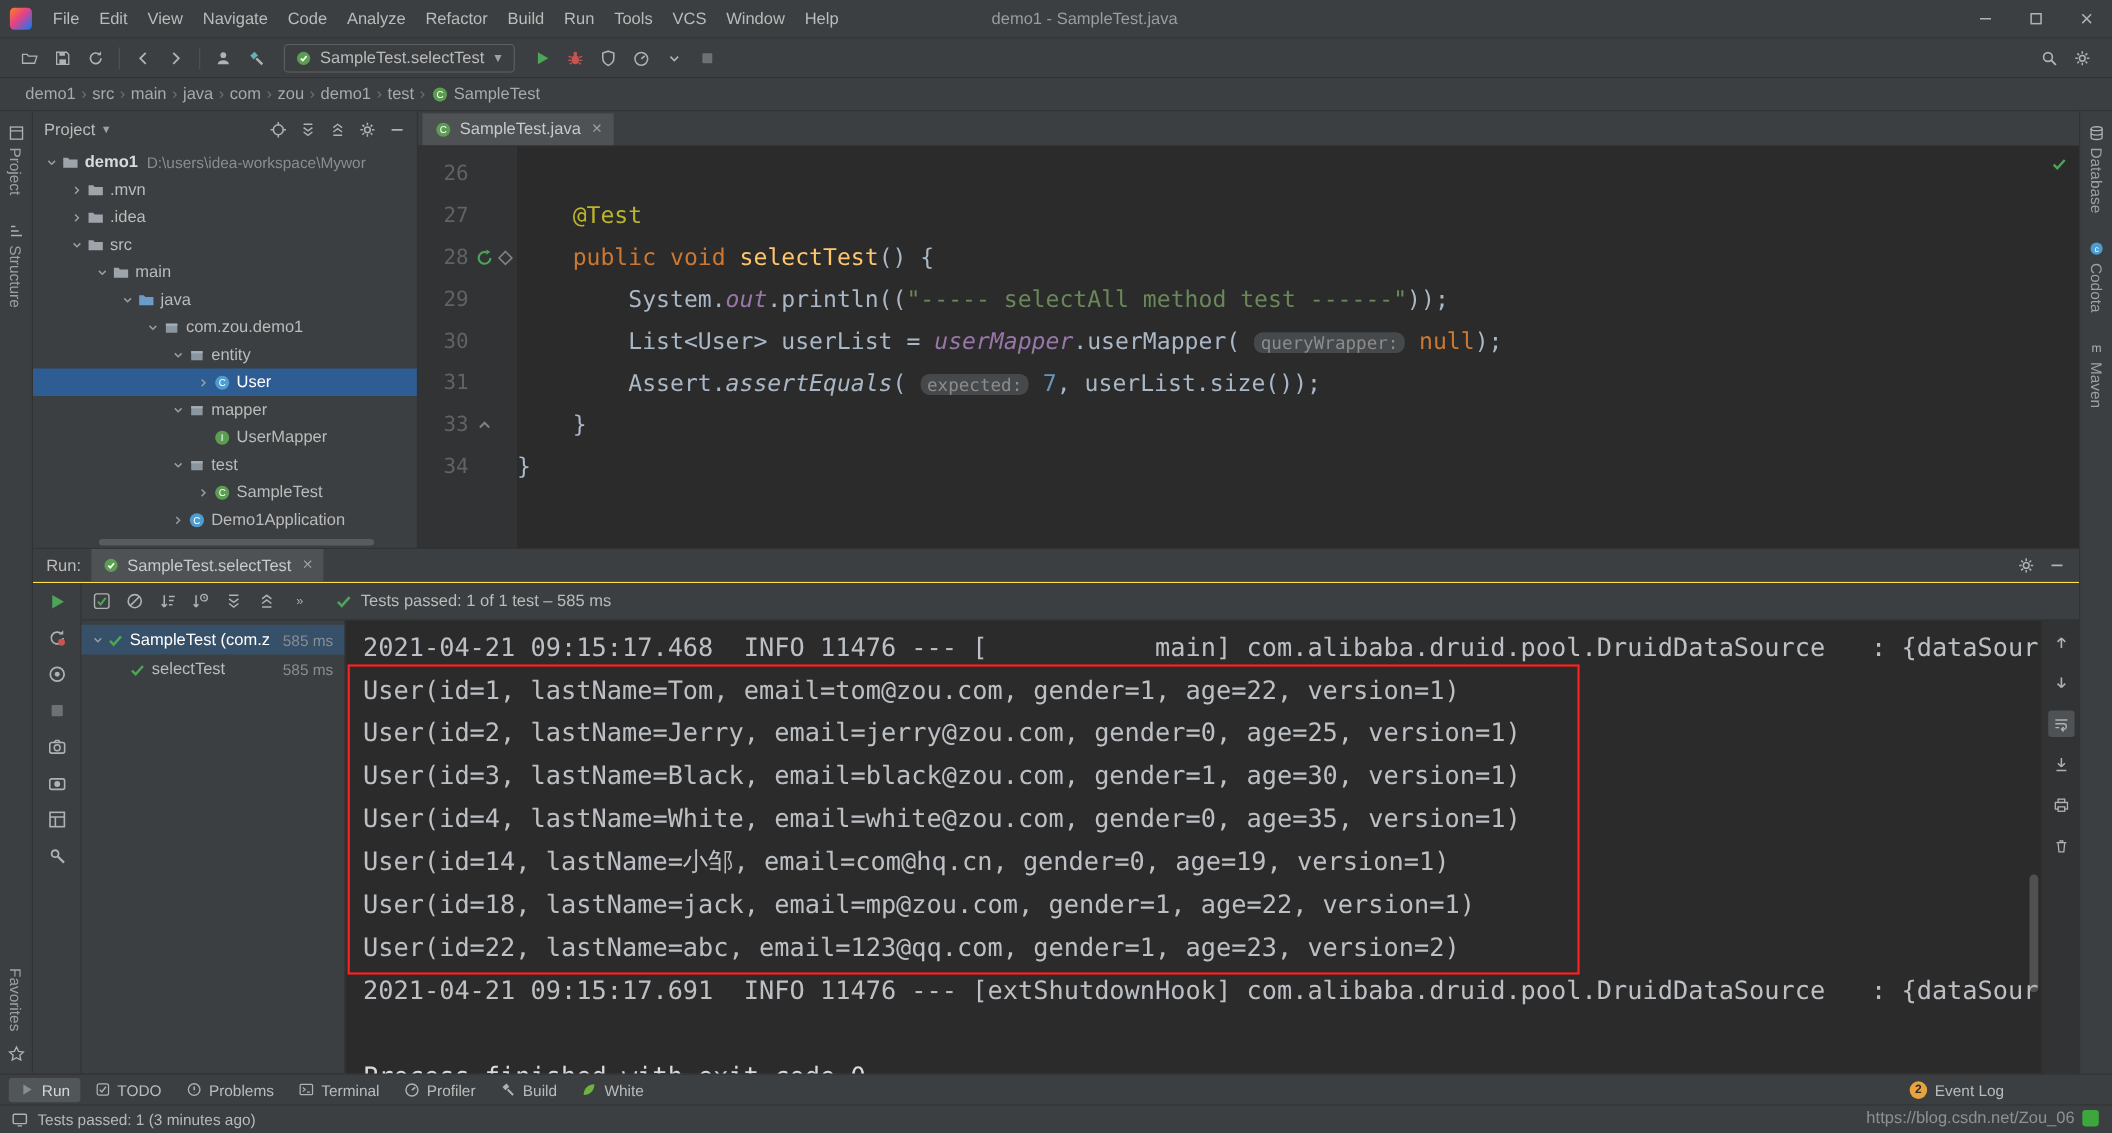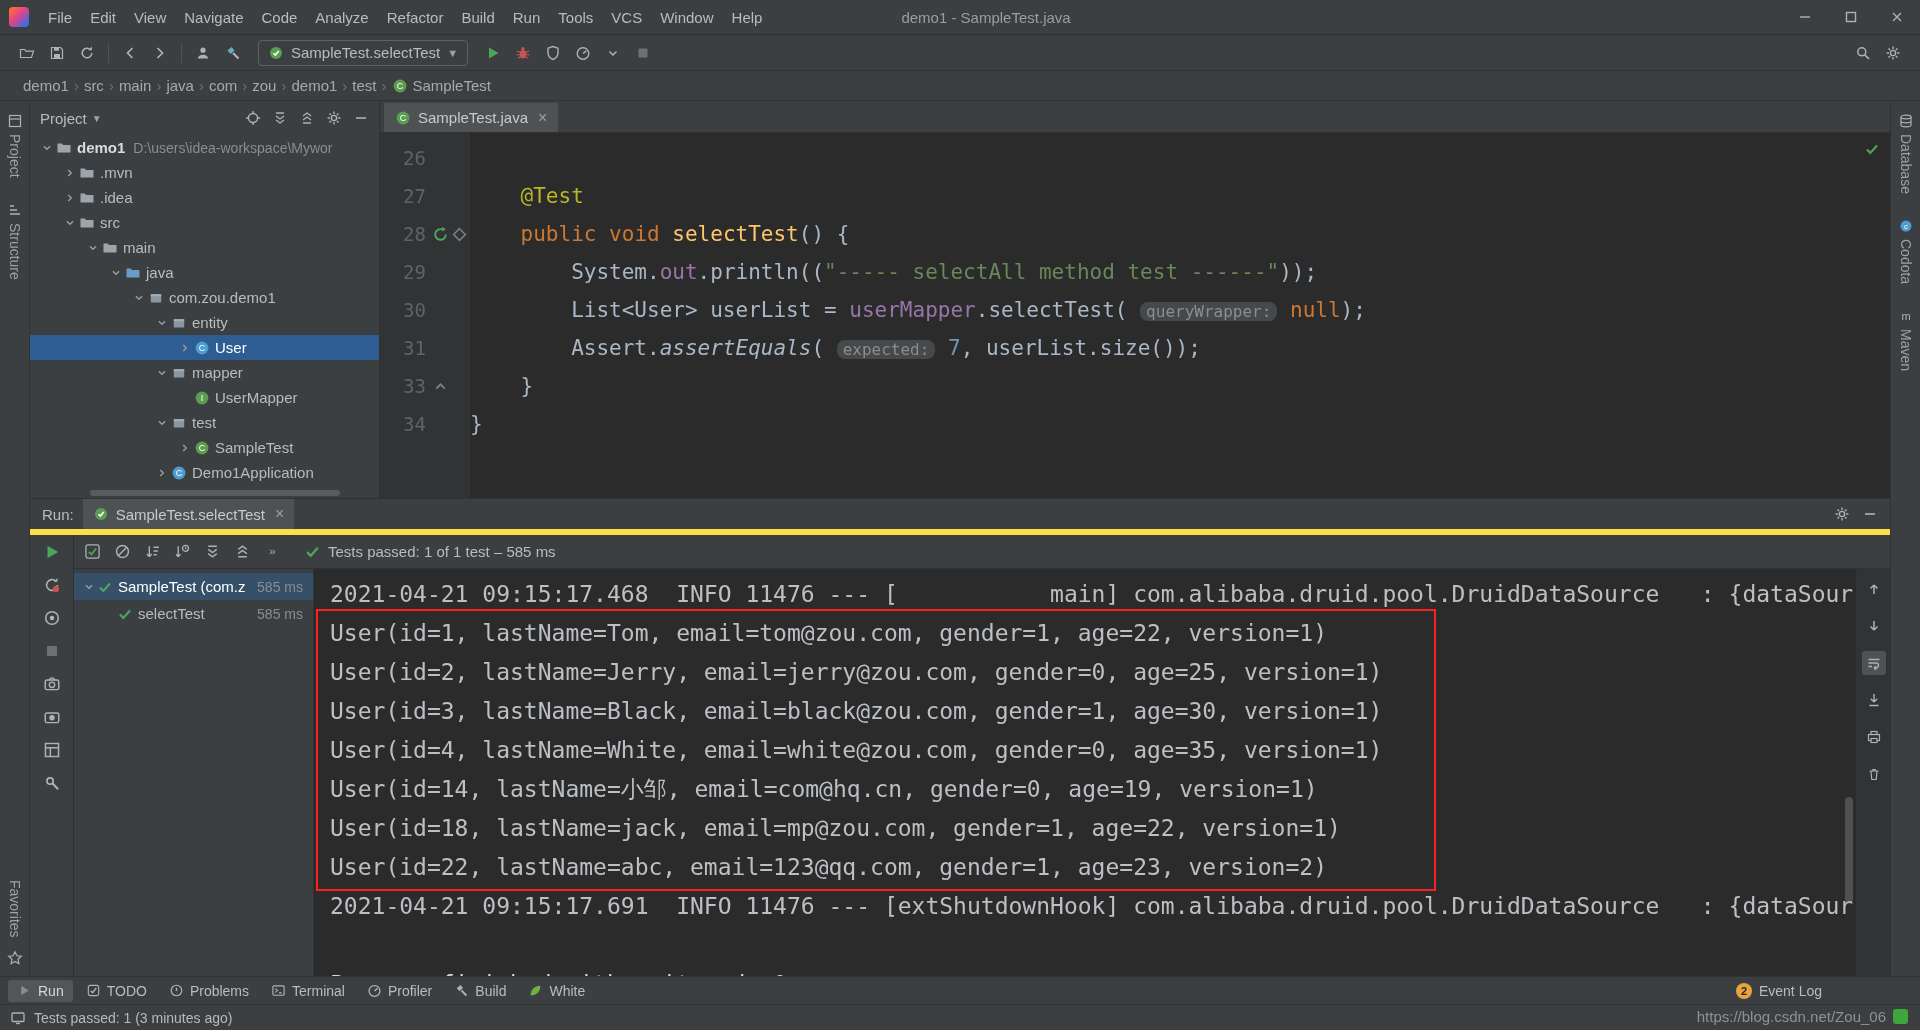--- a/index.html
+++ b/index.html
@@ -62,27 +62,27 @@
   .tab{height:29px;background:#4e5254;display:flex;align-items:center;padding:0 11px;gap:7px;font-size:15px;color:#c8cacc;margin-left:4px;}
   .tab-close{color:#9da0a2;font-size:16px;margin-left:3px;line-height:1;}
   .code{flex:1;position:relative;padding-top:6px;font-family:"DejaVu Sans Mono",monospace;font-size:21px;
     background:linear-gradient(90deg,#313335 90px,#2b2b2b 90px);}
   .code-row{height:38px;display:flex;align-items:center;}
   .lnum{width:46px;flex:0 0 46px;text-align:right;color:#606366;font-size:19px;}
   .gmark{width:44px;flex:0 0 44px;display:flex;align-items:center;gap:2px;padding-left:6px;}
   .gmark svg{width:17px;height:17px;}
   .ctext{white-space:pre;color:#a9b7c6;}
   .kw{color:#cc7832;}.ann{color:#bbb529;}.str{color:#6a8759;}.num{color:#6897bb;}
-  .fld{color:#9876aa;}.mth{color:#ffc66b;}.ita{font-style:italic;}
+  .fld{color:#9876aa;font-style:italic;}.mth{color:#ffc66b;}.ita{font-style:italic;}
   .hint{background:#45494c;color:#8c8c8c;border-radius:8px;padding:0 6px;font-size:16px;}
   .editor-ok{position:absolute;top:40px;right:10px;}
 
   
   .run-panel{flex:1;display:flex;flex-direction:column;min-height:0;background:#2b2b2b;}
-  .rp-tabs{flex:0 0 30px;background:#3c3f41;border-bottom:6px solid #fde047;display:flex;align-items:center;padding-left:12px;gap:9px;font-size:15px;}
+  .rp-tabs{flex:0 0 30px;background:#3c3f41;border-bottom:1px solid #fde047;display:flex;align-items:center;padding-left:12px;gap:9px;font-size:15px;}
   .rp-tab{height:30px;display:flex;align-items:center;gap:7px;background:#4e5254;padding:0 10px;color:#c8cacc;}
   .rp-tab-actions{margin-left:auto;display:flex;gap:12px;padding-right:12px;}
   .rp-body{flex:1;display:flex;min-height:0;}
   .rp-vtoolbar{width:44px;flex:0 0 44px;background:#3c3f41;border-right:1px solid #323232;display:flex;flex-direction:column;align-items:center;padding-top:8px;gap:15px;}
   .rp-vtoolbar svg{width:18px;height:18px;}
   .rp-main{flex:1;display:flex;flex-direction:column;min-width:0;}
   .rp-htoolbar{flex:0 0 34px;background:#3c3f41;border-bottom:1px solid #323232;display:flex;align-items:center;padding:0 10px;gap:13px;}
   .rp-htoolbar svg{width:17px;height:17px;}
   .rp-status{font-size:15px;color:#bbb;display:flex;align-items:center;gap:7px;margin-left:10px;}
   .rp-content{flex:1;display:flex;min-height:0;}
@@ -650,21 +650,21 @@
                 <span class="ctext"><span>    </span><span class="kw">public</span><span> </span><span class="kw">void</span><span> </span><span class="mth">selectTest</span><span>() {</span></span>
               </div>
               <div class="code-row">
                 <span class="lnum">29</span>
                 <span class="gmark"></span>
                 <span class="ctext"><span>        System.</span><span class="fld">out</span><span>.println((</span><span class="str">"----- selectAll method test ------"</span><span>));</span></span>
               </div>
               <div class="code-row">
                 <span class="lnum">30</span>
                 <span class="gmark"></span>
-                <span class="ctext"><span>        List&lt;User&gt; userList = </span><span class="fld">userMapper</span><span>.selectTest( </span><span class="hint">queryWrapper:</span><span> </span><span class="kw">null</span><span>);</span></span>
+                <span class="ctext"><span>        List&lt;User&gt; userList = </span><span class="fld">userMapper</span><span>.userMapper( </span><span class="hint">queryWrapper:</span><span> </span><span class="kw">null</span><span>);</span></span>
               </div>
               <div class="code-row">
                 <span class="lnum">31</span>
                 <span class="gmark"></span>
                 <span class="ctext"><span>        Assert.</span><span class="ita">assertEquals</span><span>( </span><span class="hint">expected:</span><span> </span><span class="num">7</span><span>, userList.size());</span></span>
               </div>
               <div class="code-row">
                 <span class="lnum">33</span>
                 <span class="gmark">
                   <span class="ic">

